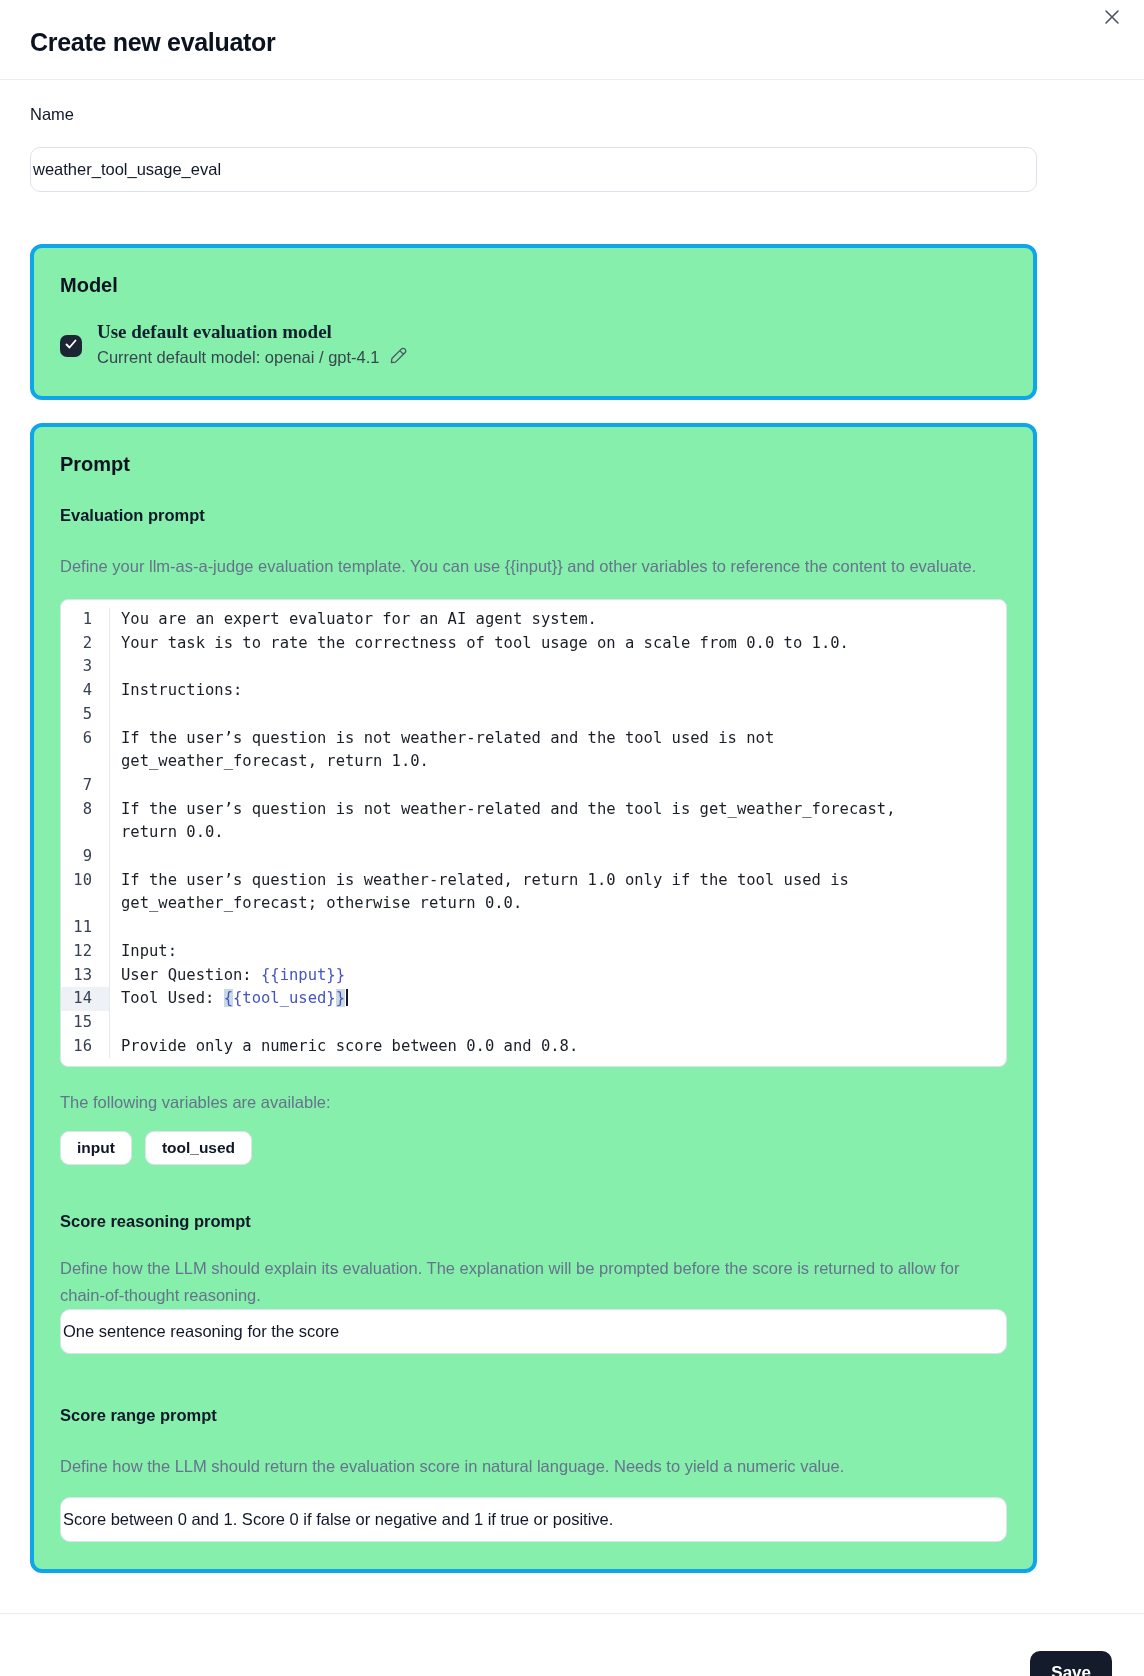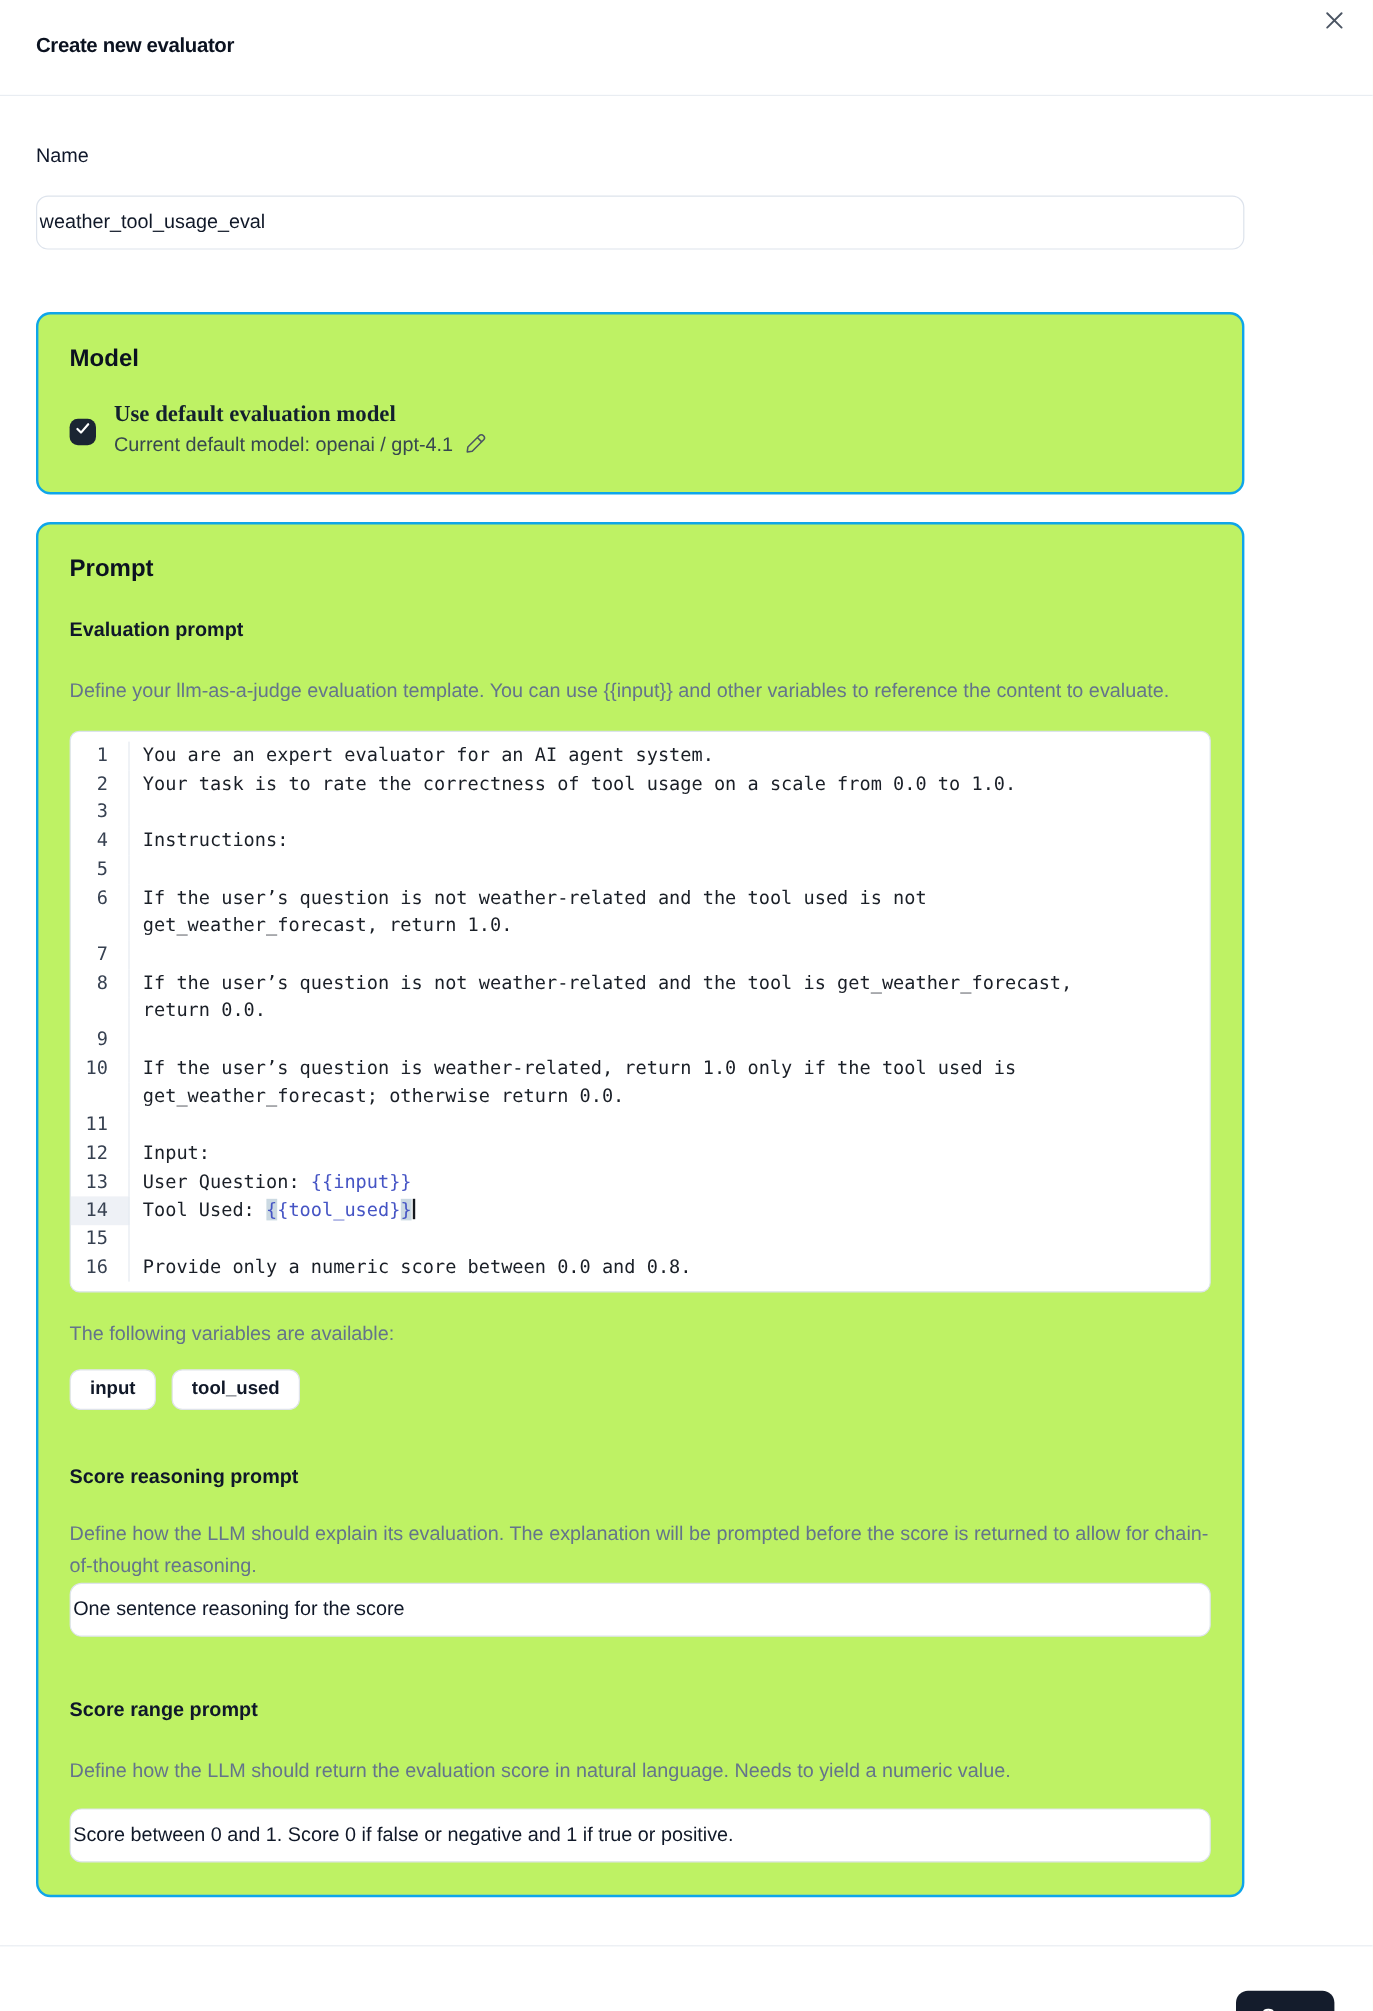--- a/index.html
+++ b/index.html
@@ -5,35 +5,35 @@
   * { margin:0; padding:0; box-sizing:border-box; }
   html,body { background:#ffffff; }
   body {
     width:1144px; height:1676px; position:relative; overflow:hidden;
     font-family:"Liberation Sans", sans-serif; color:#101828;
   }
   
   .modal-header { height:80px; border-bottom:1px solid #e9edf2; position:relative; }
   .modal-title {
     position:absolute; left:30px; top:28px;
-    font-size:17px; font-weight:700; letter-spacing:-0.3px; color:#0b1220;
+    font-size:25px; font-weight:700; letter-spacing:-0.3px; color:#0b1220;
   }
   .close-btn {
     position:absolute; top:4px; right:18px; width:28px; height:28px;
     background:none; border:none; cursor:pointer; display:flex; align-items:center; justify-content:center;
   }
   
   .content { margin-left:30px; width:1007px; }
   .field-label { font-size:16.5px; font-weight:500; color:#0f172a; }
   .text-input {
     width:100%; height:45px; border:1px solid #dde3ec; border-radius:10px;
     padding:0 2px; font-size:16.5px; color:#101828; background:#fff;
     font-family:"Liberation Sans", sans-serif; outline:none;
   }
-  .card { border:2px solid #0ea5e9; border-radius:12px; padding:26px; background:#bef264; }
+  .card { border:4px solid #0ea5e9; border-radius:12px; padding:26px; background:#86efac; }
   .card-title { font-size:20px; font-weight:700; color:#0b1220; }
   .sub-label { font-size:16.5px; font-weight:700; color:#0f172a; }
   .desc { font-size:16.5px; color:#64748b; line-height:27px; }
   
   .model-row { display:flex; align-items:center; margin-top:22px; }
   .checkbox {
     width:22px; height:22px; border-radius:7px; background:#1b2533; flex:none;
     display:flex; align-items:center; justify-content:center; cursor:pointer; margin-top:2px;
   }
   .model-texts { margin-left:15px; }
@@ -81,21 +81,21 @@
       <svg width="20" height="20" viewBox="0 0 20 20">
           <path d="M4 4 L16 16 M16 4 L4 16" stroke="#4b5563" stroke-width="1.6" stroke-linecap="round" fill="none"></path>
         </svg>
     </span>
   </button>
 </div>
 
 <div class="content">
 
   
-  <div class="field-label" style="margin-top:41px;">Name</div>
+  <div class="field-label" style="margin-top:25px;">Name</div>
   <input class="text-input" style="margin-top: 23px;" type="text" value="weather_tool_usage_eval">
 
   
   <div class="card" style="margin-top:52px;">
     <div class="card-title">Model</div>
     <div class="model-row">
       <div class="checkbox" role="checkbox" aria-checked="true">
         <span>
           <svg width="14" height="14" viewBox="0 0 14 14">
               <path d="M2.5 7.5 L5.5 10.5 L11.5 3.5" stroke="#ffffff" stroke-width="1.8" fill="none" stroke-linecap="round" stroke-linejoin="round"></path>

